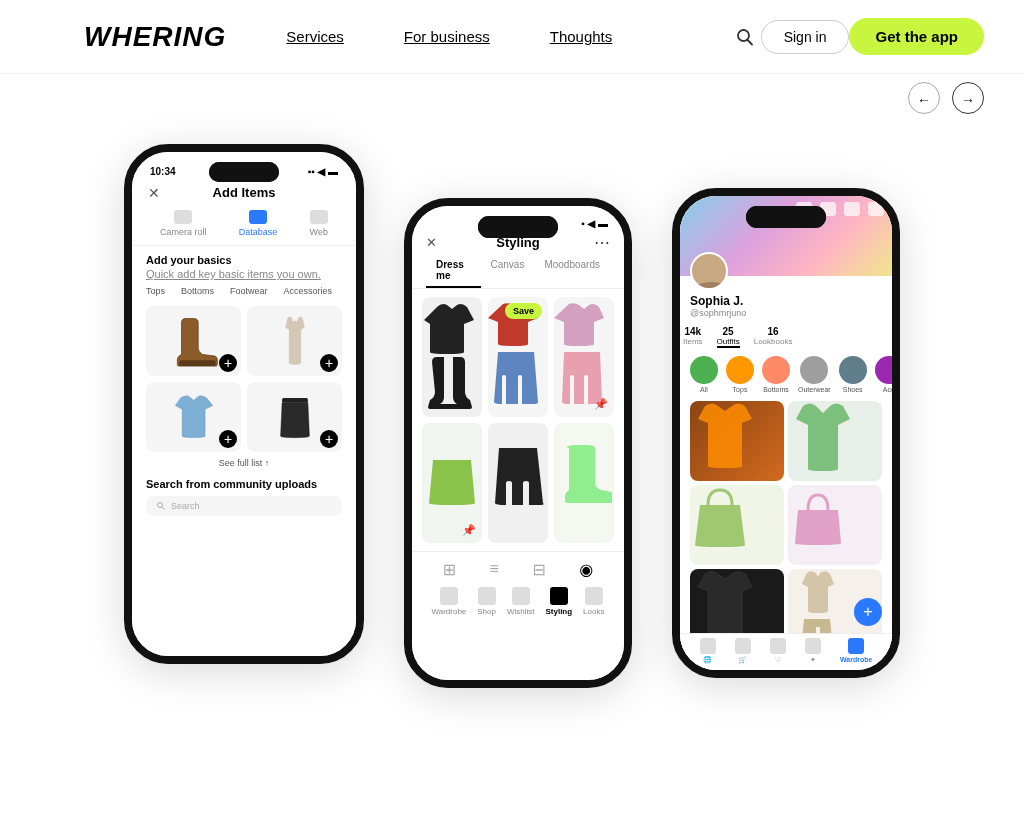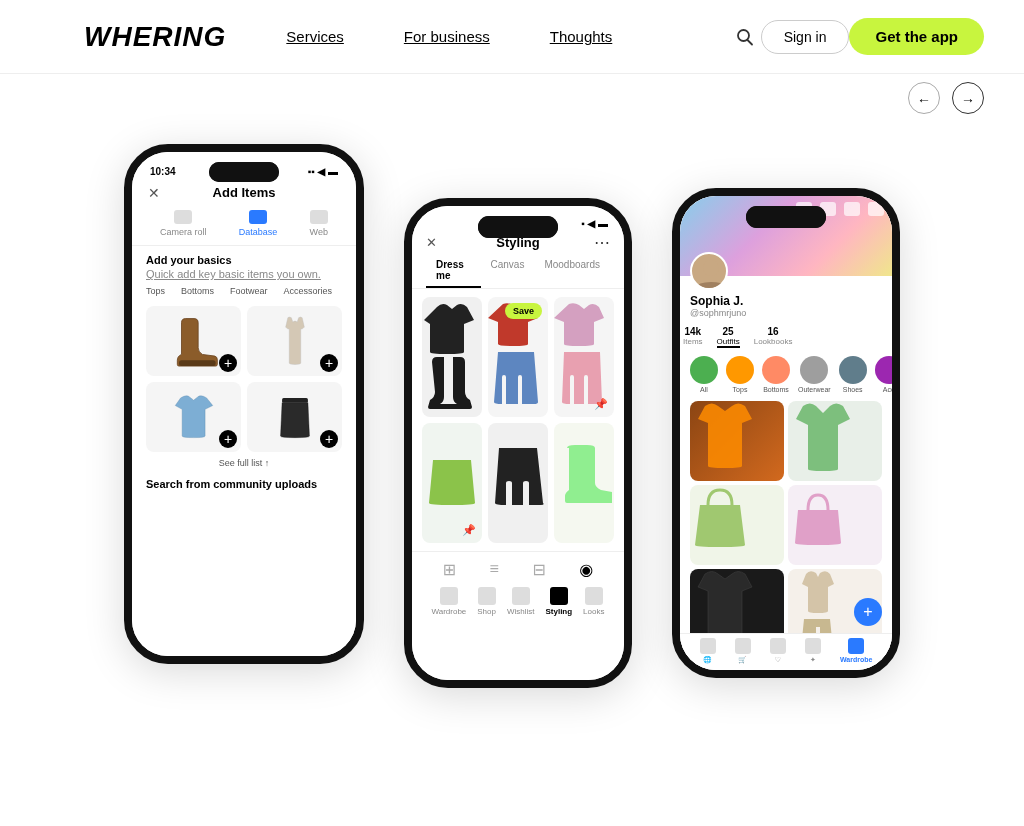--- a/index.html
+++ b/index.html
@@ -648,20 +648,27 @@
         <div class="p1-item">
           <svg class="skirt-img" viewBox="0 0 50 55">
             <rect x="8" y="2" width="34" height="6" rx="2" fill="#222"></rect>
             <path d="M8,8 L6,52 Q6,54 25,54 Q44,54 44,52 L42,8 Z" fill="#2a2a2a" stroke="#111" stroke-width="0.5"></path>
           </svg>
           <div class="p1-add-btn">+</div>
         </div>
       </div>
       <div class="p1-see-full">See full list ↑</div>
       <div class="p1-community-title">Search from community uploads</div>
+      <div class="p1-search-bar">
+        <svg width="10" height="10" viewBox="0 0 20 20">
+          <circle cx="8" cy="8" r="5" stroke="#aaa" stroke-width="2" fill="none"></circle>
+          <line x1="12" y1="12" x2="17" y2="17" stroke="#aaa" stroke-width="2"></line>
+        </svg>
+        <span>Search</span>
+      </div>
     </div>
   </div>
 
   <div class="phone phone-2">
     <div class="notch">
       <div class="notch-island"></div>
     </div>
     <div class="phone2-screen">
       <div class="p2-statusbar">
         <span></span>

